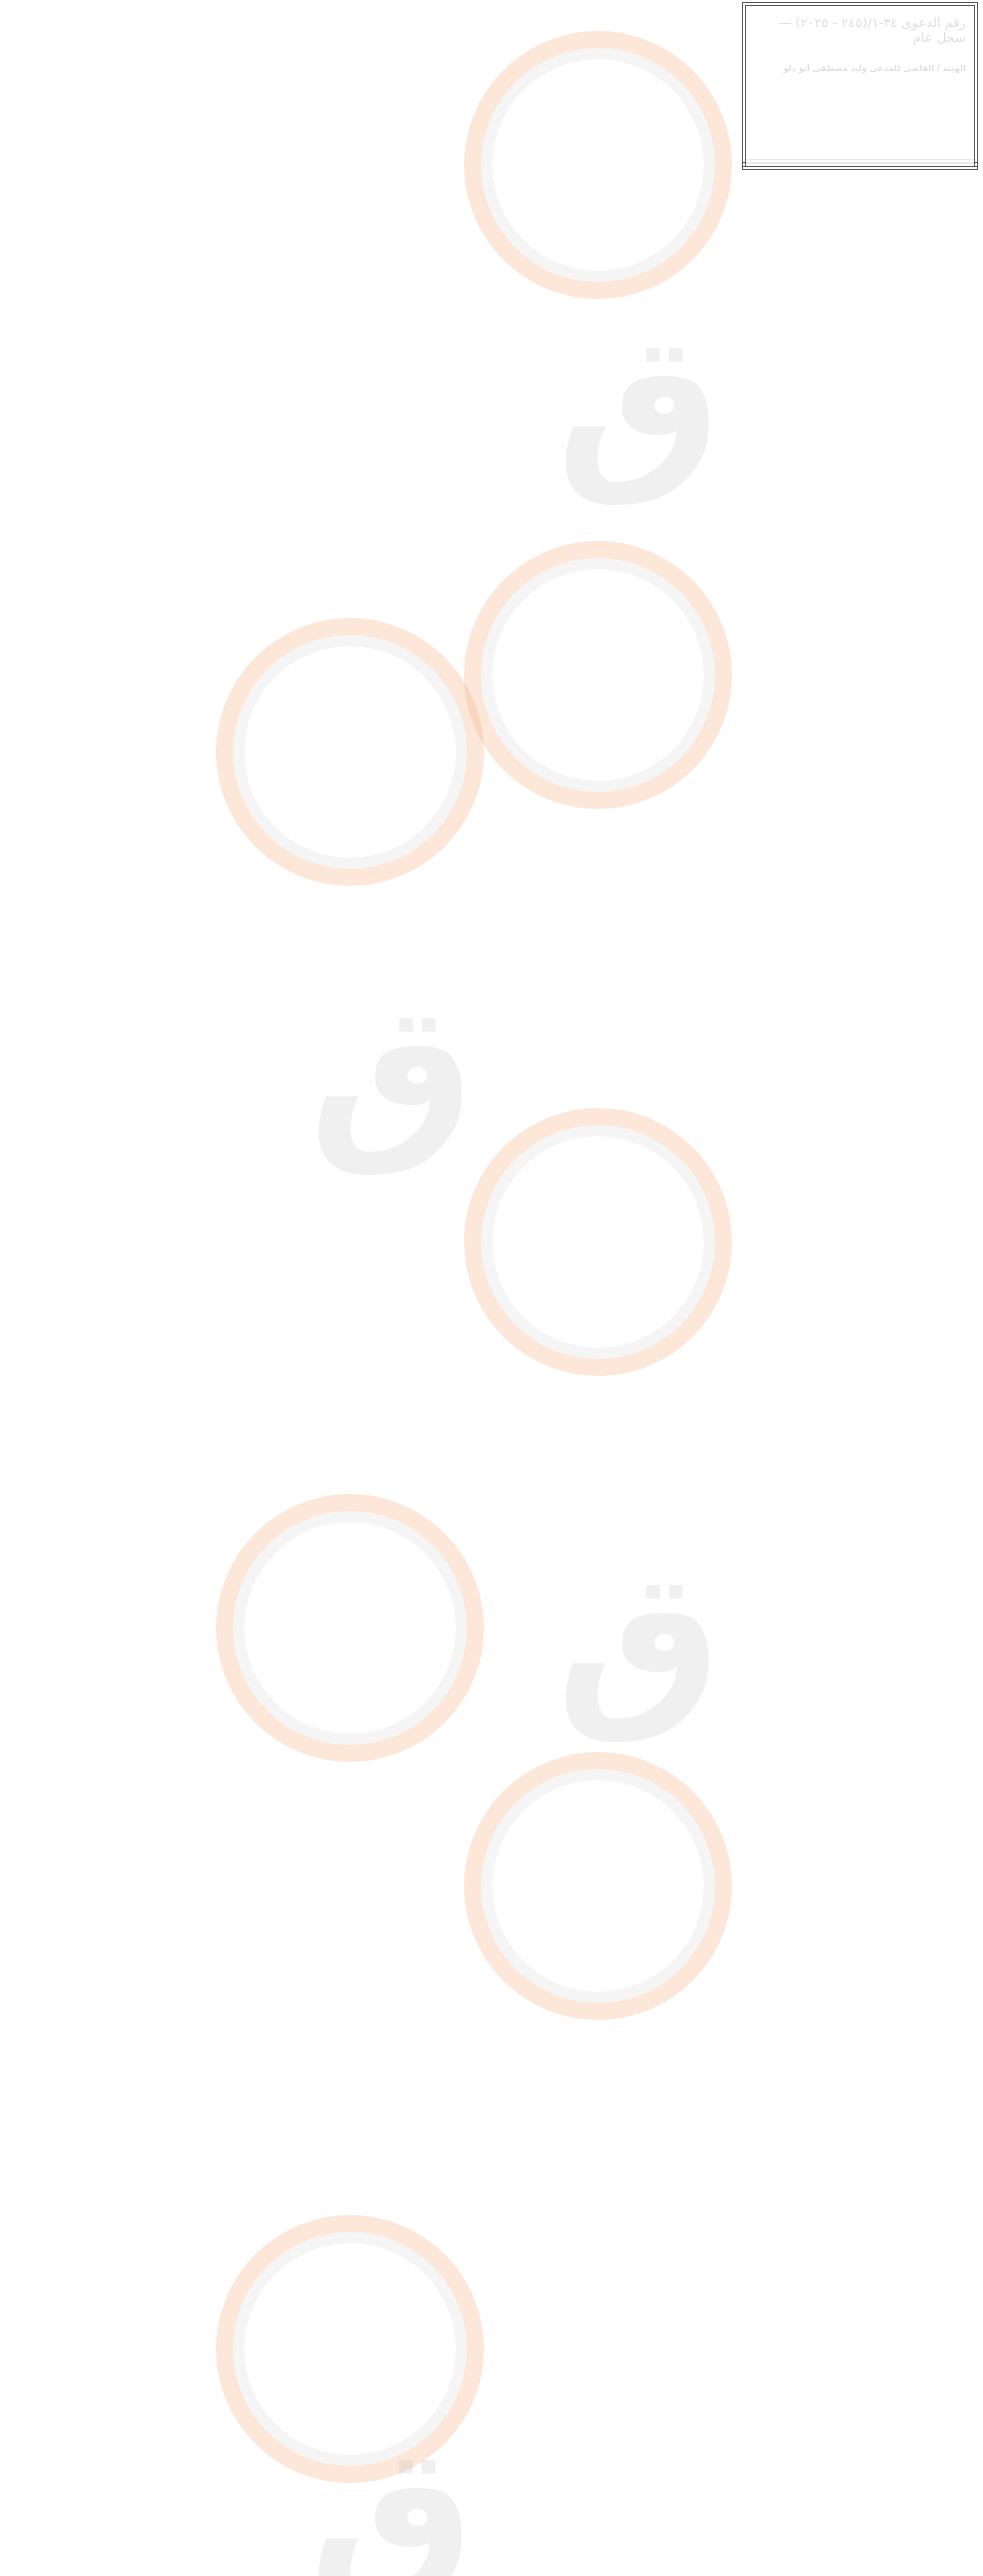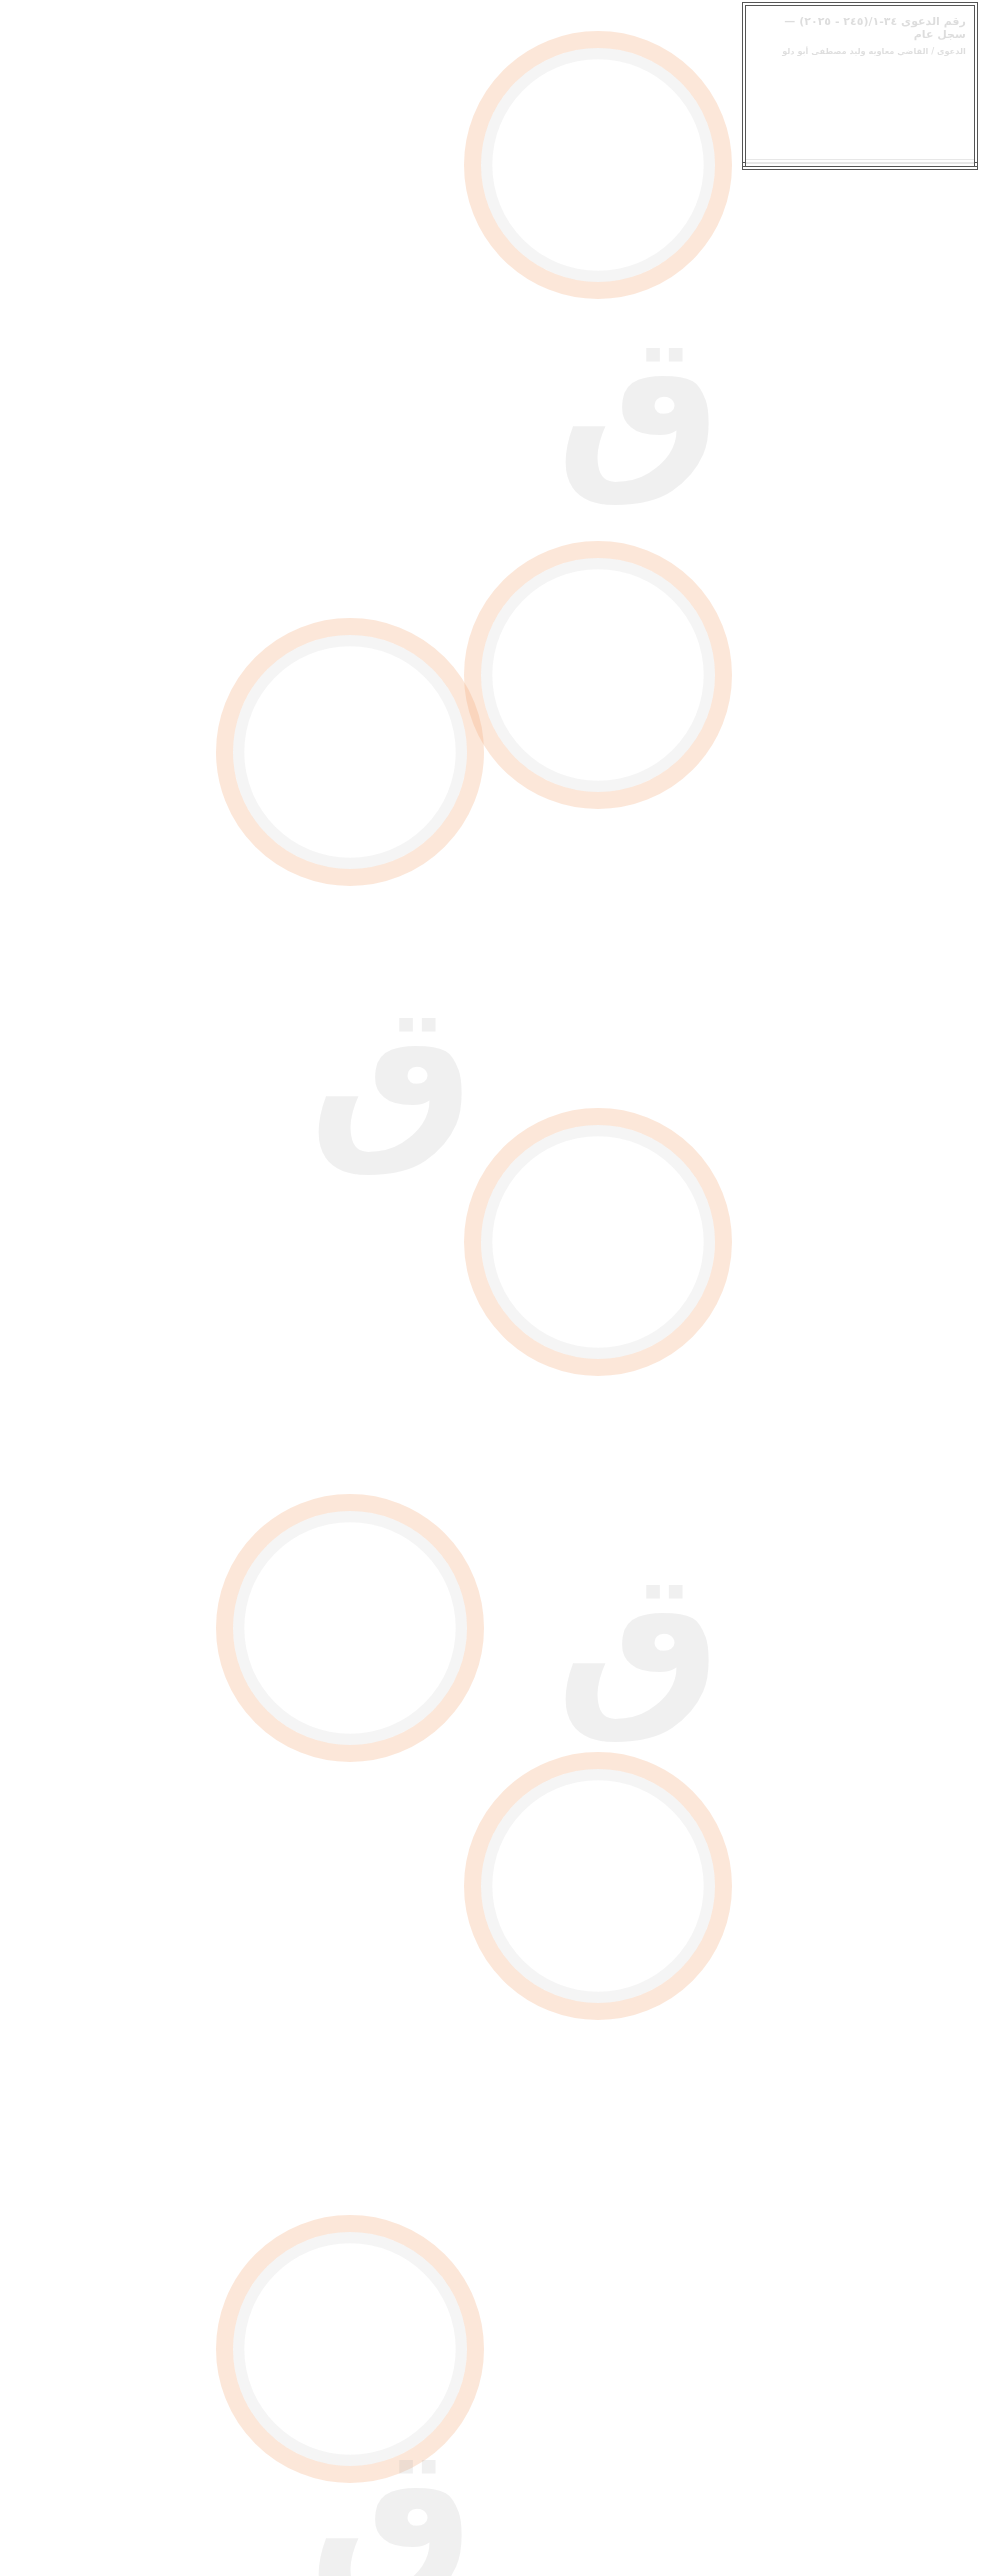--- a/index.html
+++ b/index.html
@@ -31,21 +31,21 @@
     outline: 1px solid #555; outline-offset: 2.1px;
     padding: 9.3px 8.2px 7.2px 8.2px;
     display: flex; flex-direction: column;
     overflow: hidden;
   }
   .n-title {
     font-weight: bold; font-size: 16px; line-height: 1.08;
     text-align: justify; text-align-last: center; color: #111;
     margin-bottom: 7.2px;
   }
-  .n-case { font-size: 11px; font-weight: bold; margin-bottom: 5px; color: #111; }
+  .n-case { font-size: 13px; font-weight: normal; margin-bottom: 18px; color: #111; }
   .n-judge { font-size: 8.2px; font-weight: bold; margin-bottom: 4.1px; }
 </style>
 </head>
 <body>
 
 <div class="page">
 
   <div class="watermark" style="left:464px;top:31px;"></div>
   <div class="watermark" style="left:464px;top:541px;"></div>
   <div class="watermark" style="left:216px;top:618px;"></div>
@@ -57,21 +57,21 @@
   <div class="wm-letter" style="left:556px;top:309px;">ق</div>
   <div class="wm-letter" style="left:309px;top:979px;">ق</div>
   <div class="wm-letter" style="left:556px;top:1546px;">ق</div>
   <div class="wm-letter" style="left:309px;top:2421px;">ق</div>
 
   <div class="notice" style="left:745px;top:5.2px;width:230px;height:158px;height:157px;height:auto;bottom:auto;min-height:159px;max-height:159px;">
   </div>
 
   <div class="notice" style="left:745px;top:5.2px;width:230px;height:155px;">
     <div class="n-case">رقم الدعوى ٣٤-١/(٢٤٥ - ٢٠٢٥) — سجل عام</div>
-    <div class="n-judge">الدعوى / القاضي معاويه وليد مصطفى أبو دلو</div>
+    <div class="n-judge">الهيئة / القاضي للمدعى وليد مصطفى أبو دلو</div>
   </div>
 
 </div>
 
 <div class="page" style="position:absolute;top:0;left:0;">
 
   <div class="notice" style="left:745px;top:5.2px;width:230px;height:157px;height:158px;height:158px;height:159px;height:159px;height:160px;height:160px;height:161px;height:161px;height:162px;height:162px;height:163px;height:163px;height:164px;height:164px;height:165px;height:162px;"></div>
 </div>
 
 

